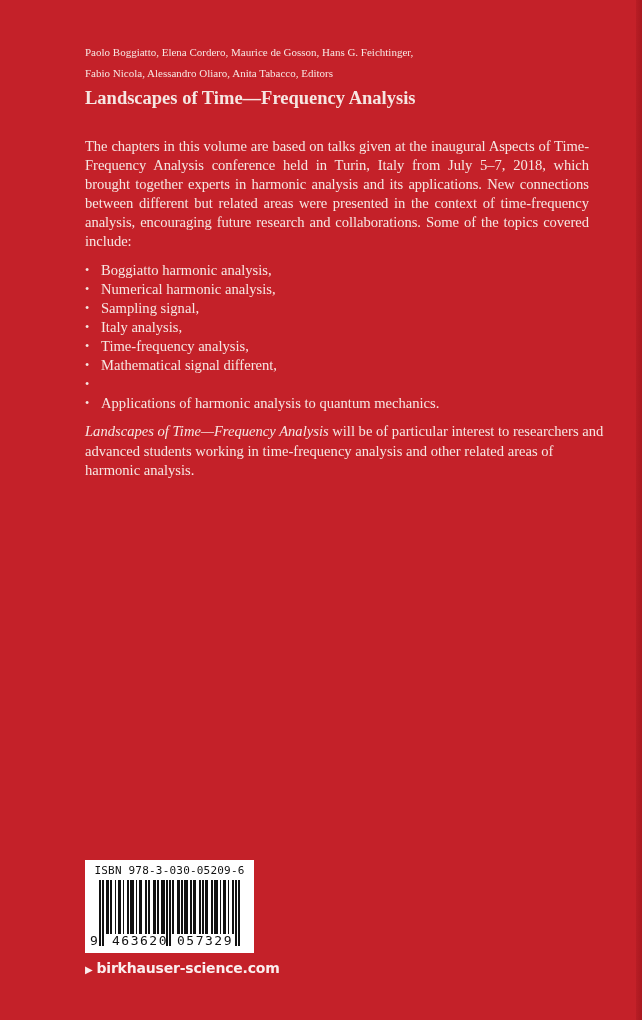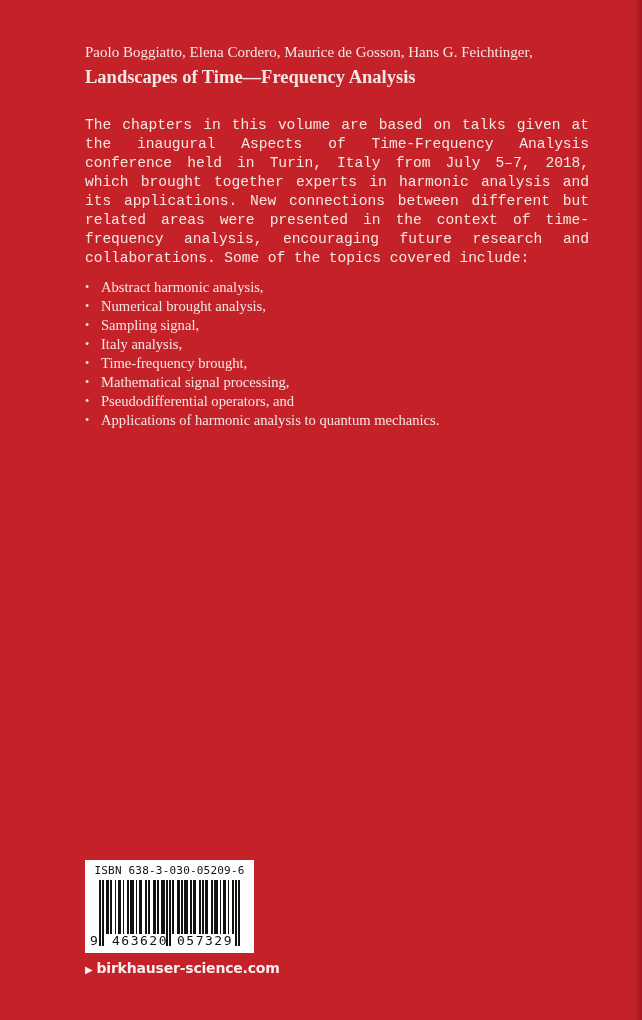--- a/index.html
+++ b/index.html
@@ -23,38 +23,37 @@
       height: 1020px;
       background: linear-gradient(to right, #b81d25, #a8181f);
     }
     .content {
       position: absolute;
       left: 85px;
       top: 42px;
       width: 520px;
     }
     .editors {
-      font-size: 15px;
+      font-size: 11px;
       line-height: 21px;
       margin: 0;
     }
     .title {
       font-size: 18.5px;
       font-weight: bold;
       line-height: 24px;
       margin: 2px 0 0 0;
     }
     .intro {
       margin: 27px 16px 0 0;
       font-size: 14.6px;
       line-height: 19px;
       text-align: justify;
       text-align-last: left;
       letter-spacing: -0.05px;
-      font-family: Liberation Mono, monospace;
     }
     .topics {
       list-style: none;
       padding: 0;
       margin: 10px 0 0 0;
     }
     .topics li {
       font-size: 14.6px;
       line-height: 19px;
       display: flex;
@@ -135,64 +134,65 @@
     }
   </style>
 </head>
 <body>
 
 <div class="spine"></div>
 
 <div class="content">
   <p class="editors">
     <span>Paolo Boggiatto, Elena Cordero, Maurice de Gosson, Hans G. Feichtinger,</span><br>
+    <span>Fabio Nicola, Alessandro Oliaro, Anita Tabacco, Editors</span>
   </p>
   <h1 class="title">Landscapes of Time—Frequency Analysis</h1>
 
   <p class="intro">The chapters in this volume are based on talks given at the inaugural Aspects of Time-Frequency Analysis conference held in Turin, Italy from July 5–7, 2018, which brought together experts in harmonic analysis and its applications. New connections between different but related areas were presented in the context of time-frequency analysis, encouraging future research and collaborations. Some of the topics covered include:</p>
 
   <ul class="topics">
     <li>
         <span class="bullet">•</span>
-        <span>Abstract harmonic analysis,</span>
-      </li>
-    <li>
-        <span class="bullet">•</span>
-        <span>Numerical brought analysis,</span>
+        <span>Boggiatto harmonic analysis,</span>
+      </li>
+    <li>
+        <span class="bullet">•</span>
+        <span>Numerical harmonic analysis,</span>
       </li>
     <li>
         <span class="bullet">•</span>
         <span>Sampling signal,</span>
       </li>
     <li>
         <span class="bullet">•</span>
         <span>Italy analysis,</span>
       </li>
     <li>
         <span class="bullet">•</span>
-        <span>Time-frequency brought,</span>
-      </li>
-    <li>
-        <span class="bullet">•</span>
-        <span>Mathematical signal processing,</span>
-      </li>
-    <li>
-        <span class="bullet">•</span>
-        <span>Pseudodifferential operators, and</span>
+        <span>Time-frequency analysis,</span>
+      </li>
+    <li>
+        <span class="bullet">•</span>
+        <span>Mathematical signal different,</span>
+      </li>
+    <li>
+        <span class="bullet">•</span>
       </li>
     <li>
         <span class="bullet">•</span>
         <span>Applications of harmonic analysis to quantum mechanics.</span>
       </li>
   </ul>
 
+  <p class="closing"><em>Landscapes of Time—Frequency Analysis</em><span> will be of particular interest to researchers and advanced students working in time-frequency analysis and other related areas of harmonic analysis.</span></p>
 </div>
 
 <div class="barcode-box">
-  <div class="isbn-text">ISBN 638-3-030-05209-6</div>
+  <div class="isbn-text">ISBN 978-3-030-05209-6</div>
   <div class="bars">
     <span class="long" style="width:1.5px"></span>
       <span class="gap" style="width:1.5px"></span>
       <span class="long" style="width:1.5px"></span>
     <span class="gap" style="width:2px"></span>
       <span style="width:3px"></span>
       <span class="gap" style="width:1.5px"></span>
       <span style="width:1.5px"></span>
     <span class="gap" style="width:3px"></span>
       <span style="width:1.5px"></span>

